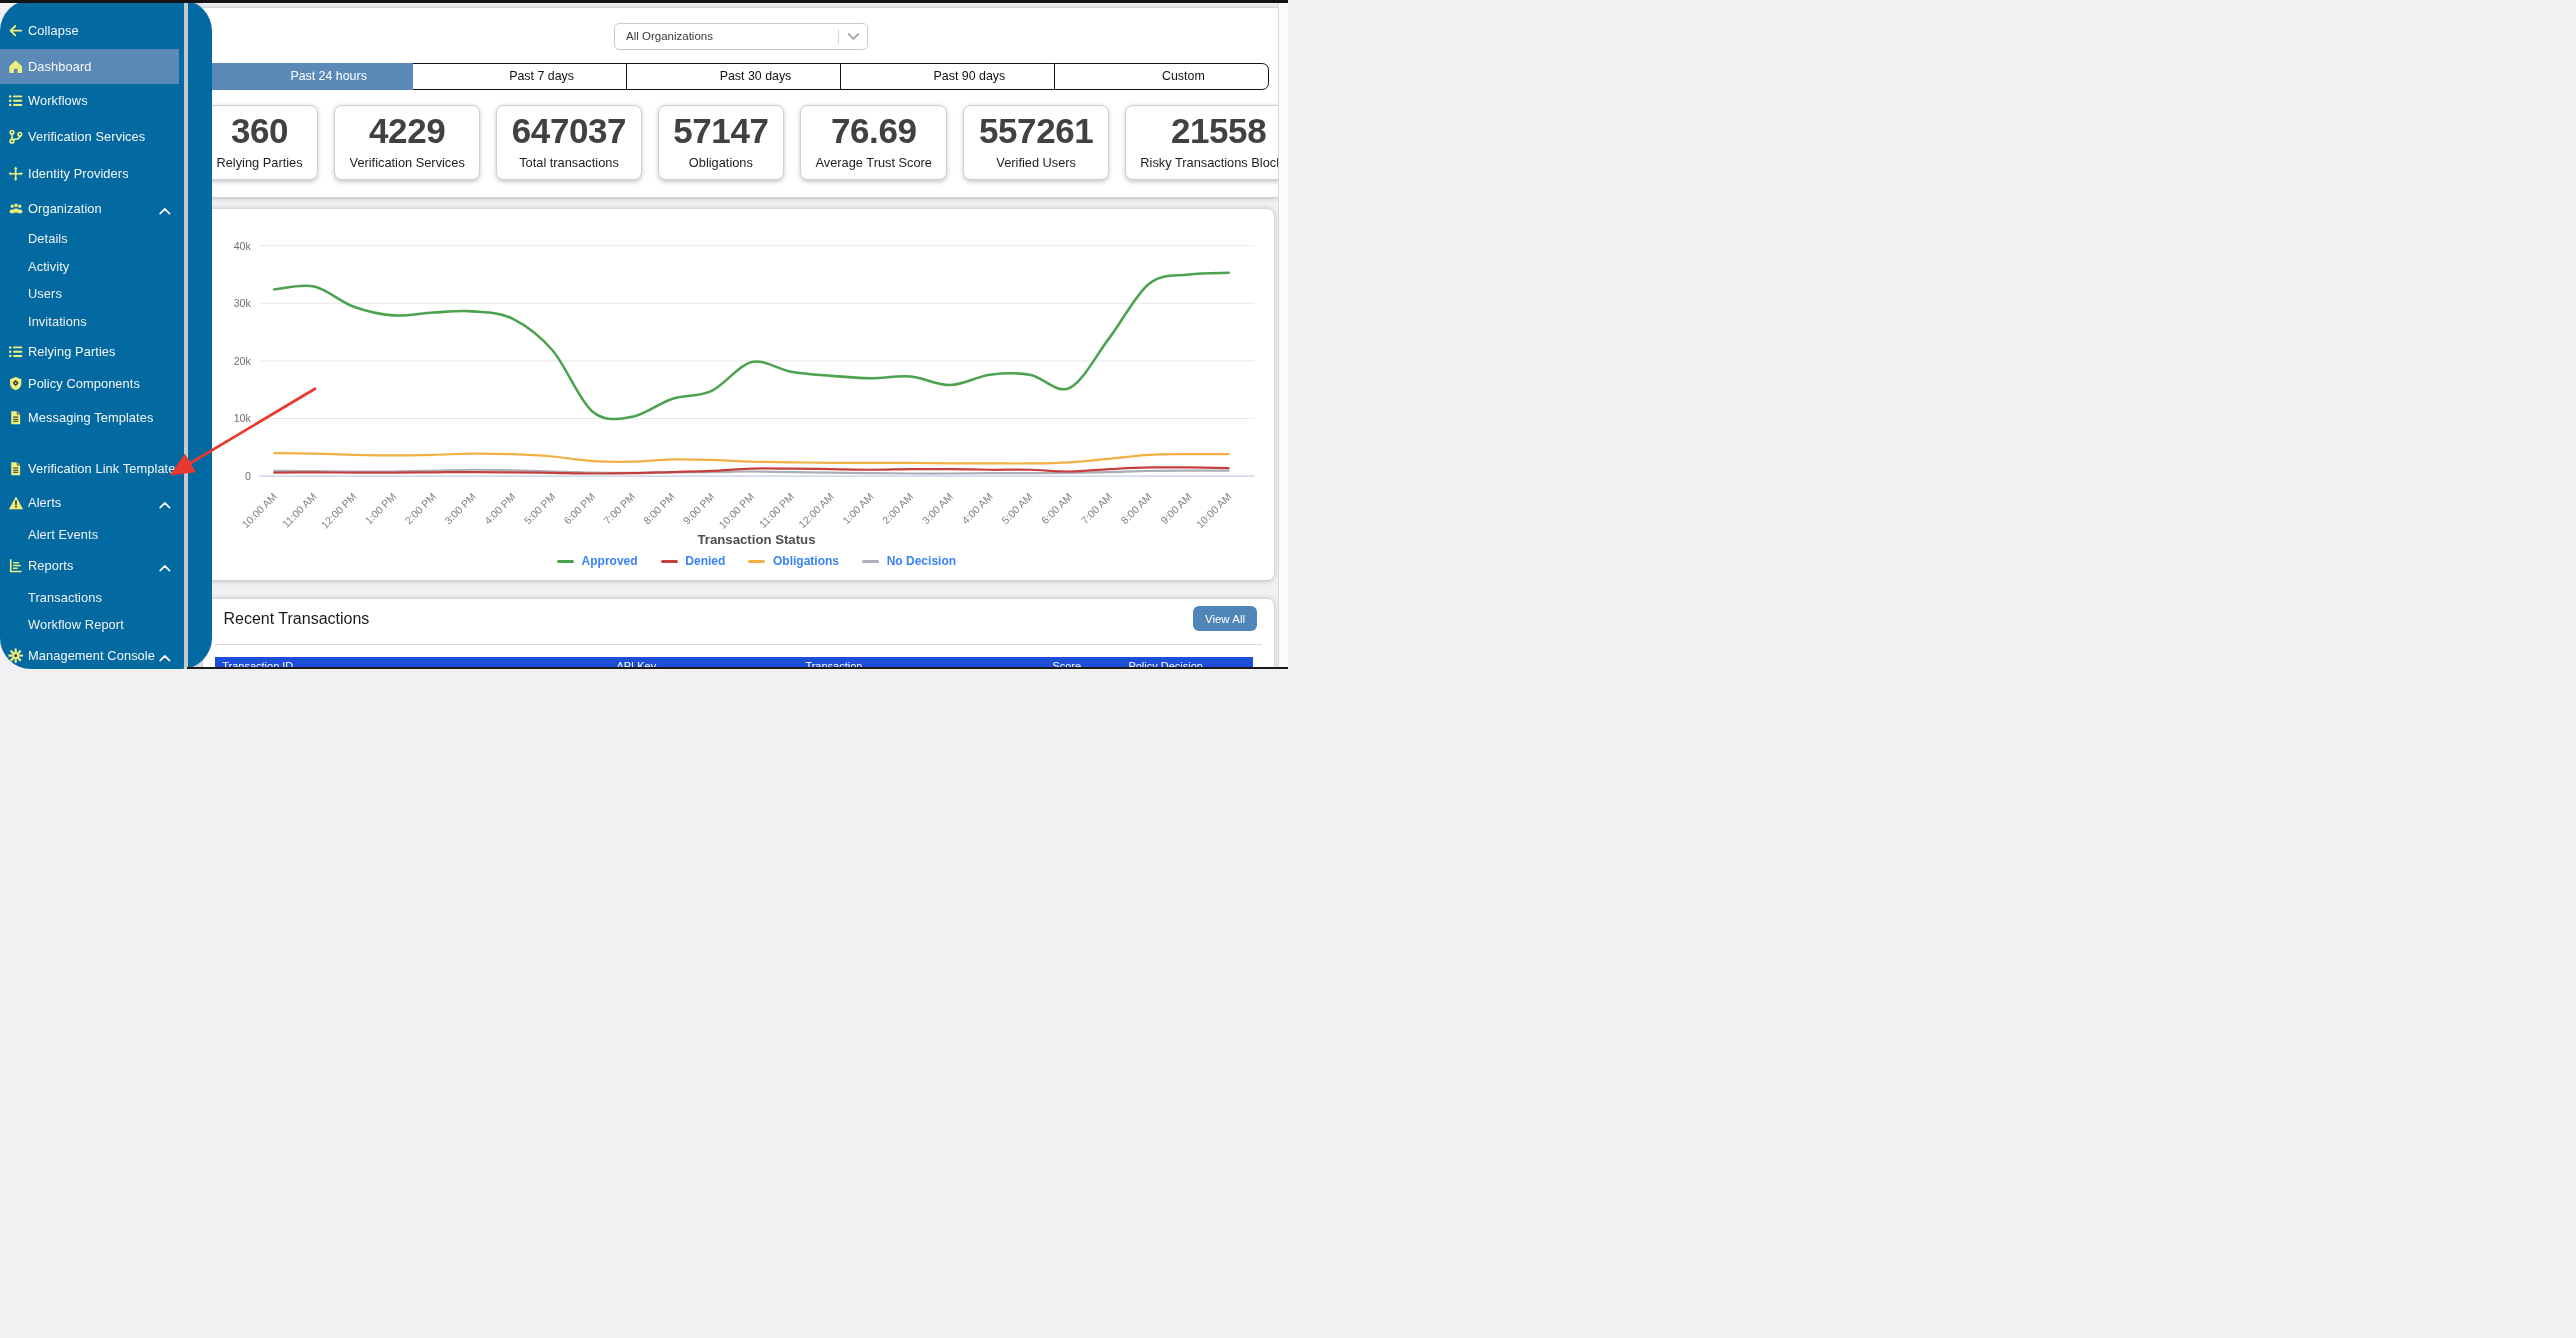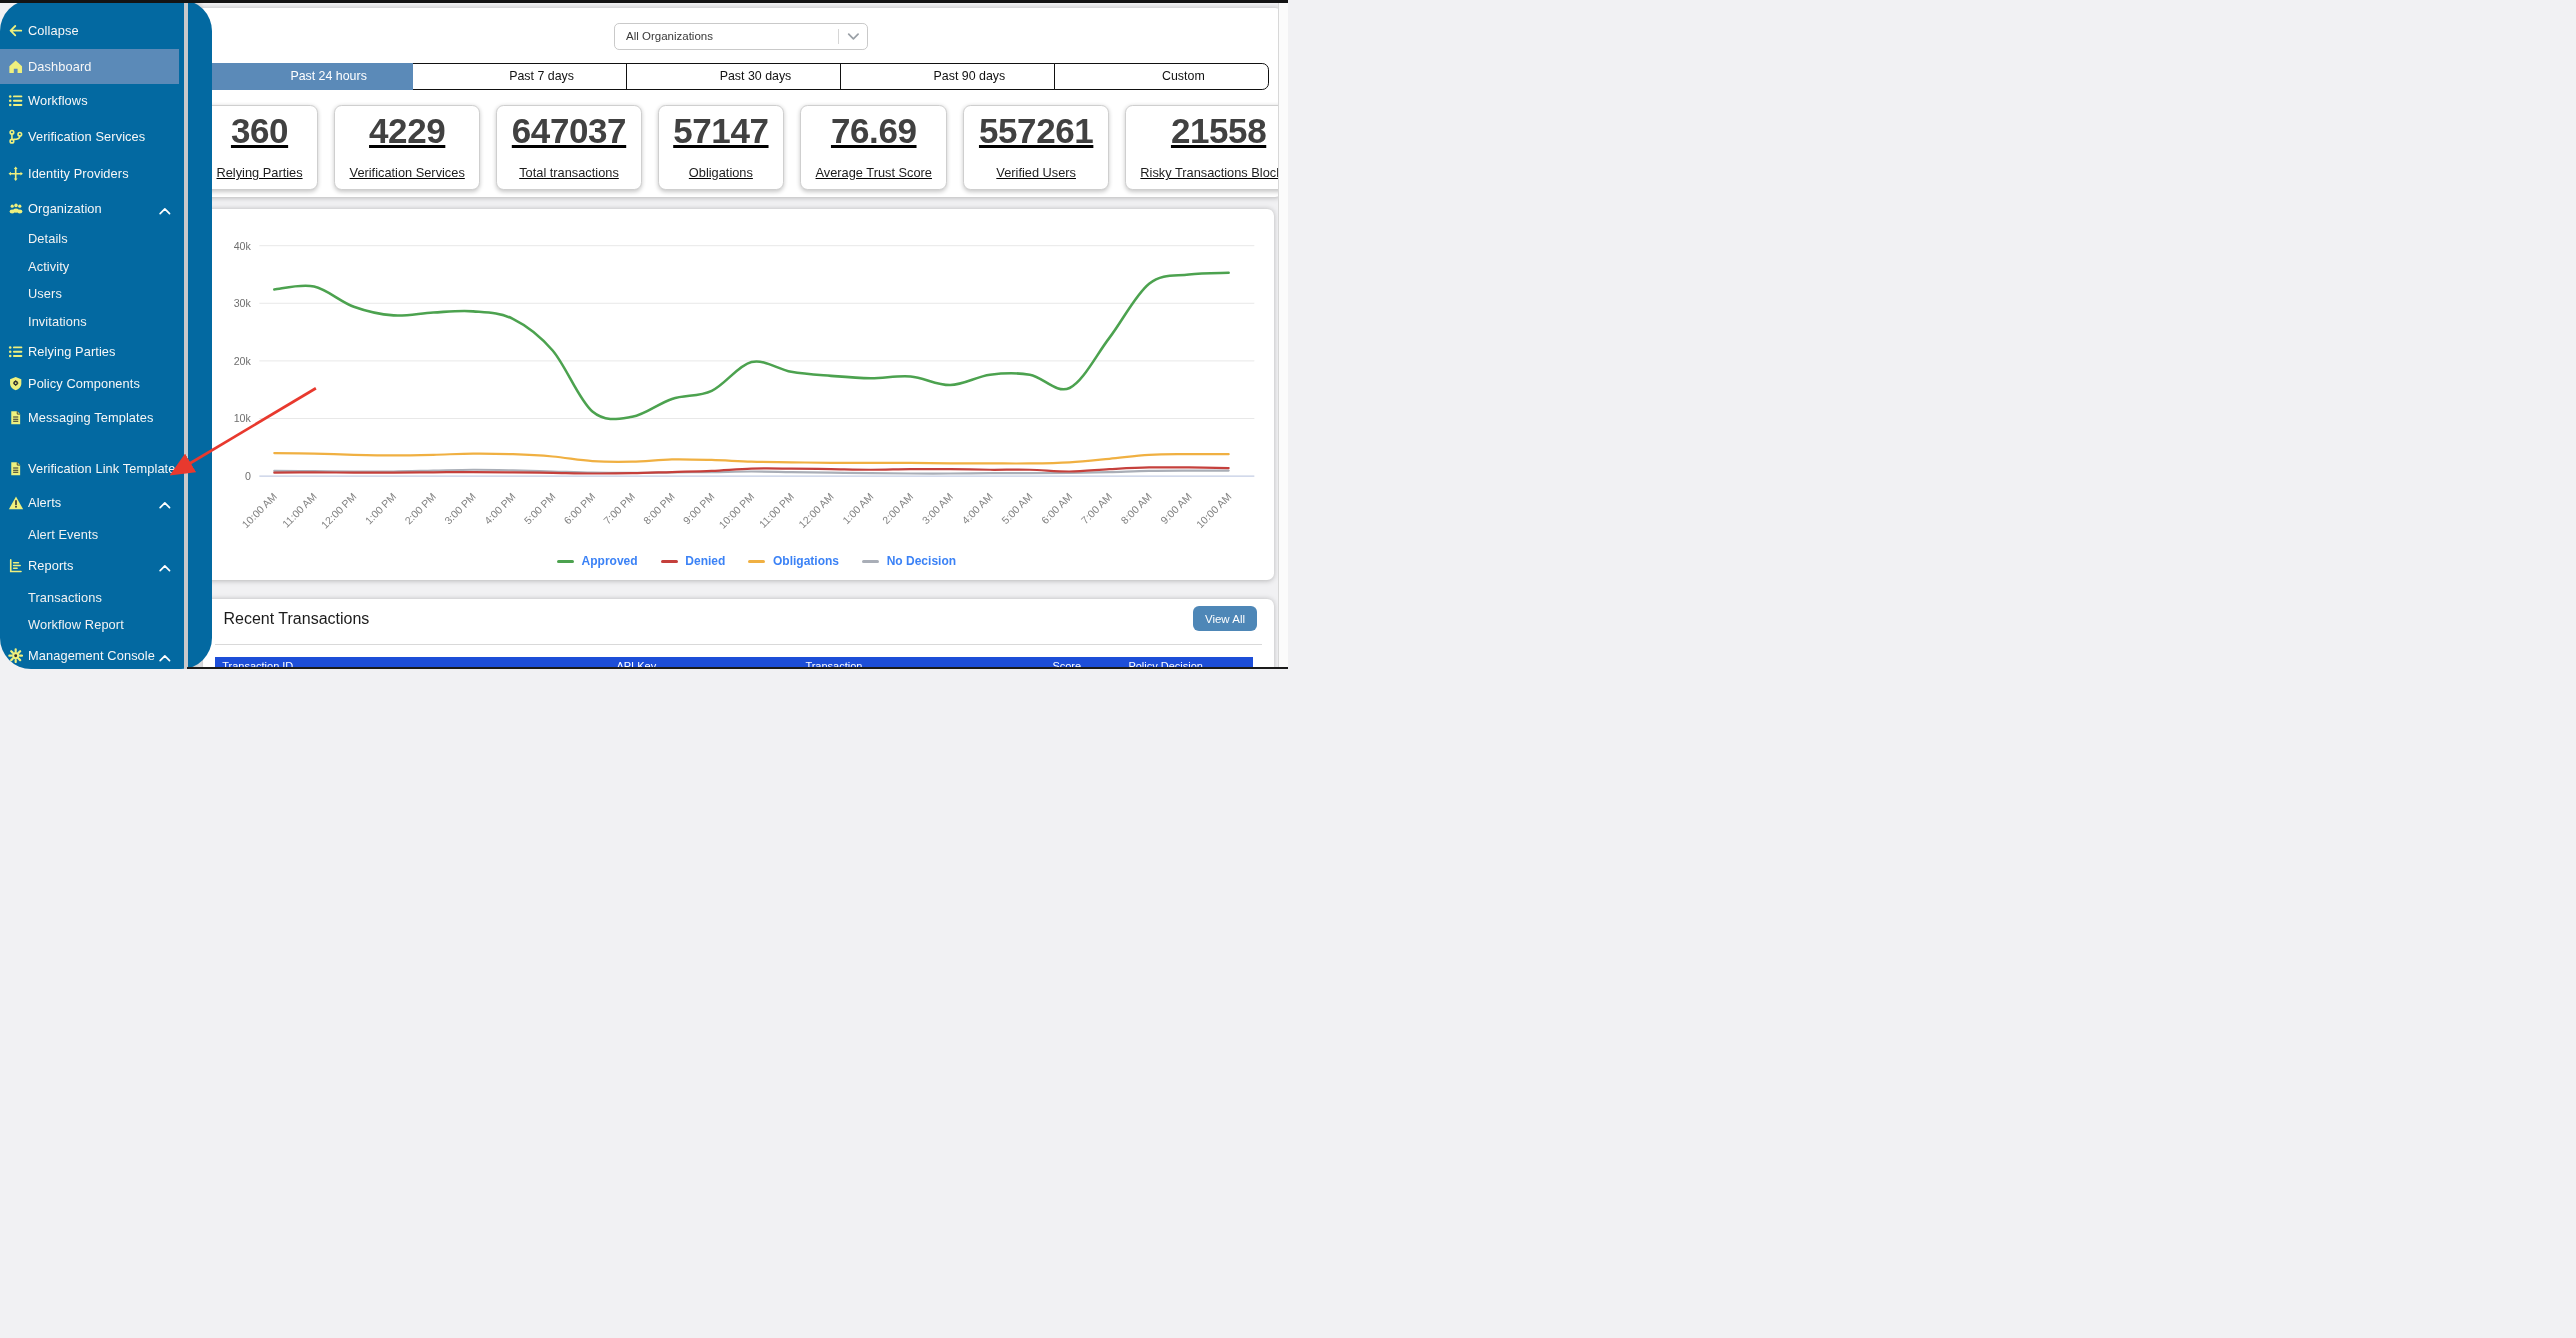--- a/index.html
+++ b/index.html
@@ -39,21 +39,21 @@
 
   
   .tabs { position:absolute; left:11px; top:55px; width:1069px; height:27px; display:flex; }
   .tab { flex:1; display:flex; align-items:center; justify-content:center; font-size:12.4px; color:#111;
          background:#fff; border:1.3px solid #111; margin-left:-1.3px; cursor:pointer;padding-left:44px; }
   .tab:first-child { margin-left:0; }
   .tab.selected { background:#5b8ab8; color:#fff; border:none; border-radius:6.8px 0 0 6.8px; z-index:2; }
   .tab:last-child { border-radius:0 6.8px 6.8px 0; }
 
   
-  .stats { position:absolute; left:12px; top:97px; width:1069px; height:85px; display:flex; gap:16px;text-decoration:underline; }
+  .stats { position:absolute; left:12px; top:97px; width:1069px; height:75px; display:flex; gap:16px; }
   .stat { background:#fff; border:0.9px solid #cfcfcf; border-radius:7.7px; box-shadow:0 1.7px 4.3px rgba(0,0,0,.22);
           padding:5.1px 14.5px 8.5px 14.5px; display:flex; flex-direction:column; align-items:center; justify-content:space-between; }
   .stat-value { font-size:35px; font-weight:600; color:#414141; letter-spacing:-0.4px; line-height:1.15; }
   .stat-label { font-size:12.8px; color:#1e1e1e; white-space:nowrap; }
 
   
   #chart-svg { position:absolute; left:0; top:0; }
   .chart-title { position:absolute; left:56px; top:323px; width:995px; text-align:center;
                  font-size:13.2px; font-weight:700; color:#4f4f4f; }
   .legend { position:absolute; left:56px; top:345px; width:995px; display:flex; justify-content:center;
@@ -379,20 +379,21 @@
         <text transform="translate(1019.5,338) rotate(-45)" text-anchor="end" font-size="12.3" fill="#828282">6:00 AM</text>
         <text transform="translate(1066.1,338) rotate(-45)" text-anchor="end" font-size="12.3" fill="#828282">7:00 AM</text>
         <text transform="translate(1112.7,338) rotate(-45)" text-anchor="end" font-size="12.3" fill="#828282">8:00 AM</text>
         <text transform="translate(1159.3,338) rotate(-45)" text-anchor="end" font-size="12.3" fill="#828282">9:00 AM</text>
         <text transform="translate(1205.9,338) rotate(-45)" text-anchor="end" font-size="12.3" fill="#828282">10:00 AM</text>
         <path d="M83.5 306.925C91.26666666666667 306.98125 114.56666666666666 307.15 130.1 307.2625C145.63333333333333 307.375 161.16666666666666 307.54375000000005 176.7 307.6C192.23333333333332 307.65625 207.76666666666668 307.76875 223.3 307.6C238.83333333333334 307.43125000000003 254.36666666666665 306.92499999999995 269.9 306.5875C285.4333333333333 306.25 300.96666666666664 305.63124999999997 316.5 305.575C332.03333333333336 305.51875 347.5666666666667 305.9125 363.1 306.25C378.6333333333333 306.5875 394.16666666666663 307.15000000000003 409.7 307.6C425.23333333333335 308.05 440.76666666666665 308.66875 456.3 308.95C471.83333333333337 309.23125 487.3666666666667 309.34375 502.90000000000003 309.2875C518.4333333333334 309.23125000000005 533.9666666666667 308.78125 549.5 308.6125C565.0333333333333 308.44375 580.5666666666667 308.44374999999997 596.1 308.275C611.6333333333333 308.10625 627.1666666666667 307.6 642.7 307.6C658.2333333333333 307.6 673.7666666666668 308.04999999999995 689.3000000000001 308.275C704.8333333333334 308.5 720.3666666666667 308.72499999999997 735.9 308.95C751.4333333333333 309.175 766.9666666666667 309.45625 782.5 309.625C798.0333333333333 309.79375 813.5666666666667 309.90625 829.1 309.9625C844.6333333333333 310.01874999999995 860.1666666666667 310.01874999999995 875.7 309.9625C891.2333333333333 309.90625 906.7666666666668 309.68125 922.3000000000001 309.625C937.8333333333334 309.56875 953.3666666666667 309.68125 968.9 309.625C984.4333333333333 309.56875 999.9666666666667 309.51250000000005 1015.5 309.2875C1031.0333333333333 309.0625 1046.5666666666666 308.66875 1062.1 308.275C1077.6333333333332 307.88124999999997 1093.1666666666667 307.20625 1108.7 306.925C1124.2333333333333 306.64375 1139.7666666666667 306.64374999999995 1155.3 306.5875C1170.8333333333333 306.53125 1194.1333333333334 306.5875 1201.9 306.5875" fill="none" stroke="#a9aeb7" stroke-width="2.6" stroke-linecap="round" stroke-linejoin="round"></path>
         <path d="M83.5 286C91.26666666666667 286.1125 114.56666666666666 286.33750000000003 130.1 286.675C145.63333333333333 287.0125 161.16666666666666 287.6875 176.7 288.025C192.23333333333332 288.36249999999995 207.76666666666668 288.7 223.3 288.7C238.83333333333334 288.7 254.36666666666665 288.36249999999995 269.9 288.025C285.4333333333333 287.6875 300.96666666666664 286.7875 316.5 286.675C332.03333333333336 286.5625 347.5666666666667 286.7875 363.1 287.35C378.6333333333333 287.9125 394.16666666666663 288.70000000000005 409.7 290.05C425.23333333333335 291.4 440.76666666666665 294.4375 456.3 295.45C471.83333333333337 296.4625 487.3666666666667 296.4625 502.90000000000003 296.125C518.4333333333334 295.7875 533.9666666666667 293.7625 549.5 293.425C565.0333333333333 293.08750000000003 580.5666666666667 293.65000000000003 596.1 294.1C611.6333333333333 294.55 627.1666666666667 295.675 642.7 296.125C658.2333333333333 296.575 673.7666666666668 296.575 689.3000000000001 296.8C704.8333333333334 297.02500000000003 720.3666666666667 297.3625 735.9 297.475C751.4333333333333 297.58750000000003 766.9666666666667 297.475 782.5 297.475C798.0333333333333 297.475 813.5666666666667 297.3625 829.1 297.475C844.6333333333333 297.58750000000003 860.1666666666667 298.03749999999997 875.7 298.15C891.2333333333333 298.2625 906.7666666666668 298.15 922.3000000000001 298.15C937.8333333333334 298.15 953.3666666666667 298.375 968.9 298.15C984.4333333333333 297.92499999999995 999.9666666666667 297.7 1015.5 296.8C1031.0333333333333 295.90000000000003 1046.5666666666666 294.2125 1062.1 292.75C1077.6333333333332 291.2875 1093.1666666666667 288.92499999999995 1108.7 288.025C1124.2333333333333 287.125 1139.7666666666667 287.46250000000003 1155.3 287.35C1170.8333333333333 287.2375 1194.1333333333334 287.35 1201.9 287.35" fill="none" stroke="#f0b042" stroke-width="2.6" stroke-linecap="round" stroke-linejoin="round"></path>
         <path d="M83.5 308.95C91.26666666666667 308.89375 114.56666666666666 308.6125 130.1 308.6125C145.63333333333333 308.6125 161.16666666666666 308.89375 176.7 308.95C192.23333333333332 309.00624999999997 207.76666666666668 309.00624999999997 223.3 308.95C238.83333333333334 308.89375 254.36666666666665 308.725 269.9 308.6125C285.4333333333333 308.5 300.96666666666664 308.275 316.5 308.275C332.03333333333336 308.275 347.5666666666667 308.44375 363.1 308.6125C378.6333333333333 308.78125 394.16666666666663 309.0625 409.7 309.2875C425.23333333333335 309.51250000000005 440.76666666666665 309.90625 456.3 309.9625C471.83333333333337 310.01874999999995 487.3666666666667 309.90625 502.90000000000003 309.625C518.4333333333334 309.34375 533.9666666666667 308.72499999999997 549.5 308.275C565.0333333333333 307.825 580.5666666666667 307.6 596.1 306.925C611.6333333333333 306.25 627.1666666666667 304.675 642.7 304.225C658.2333333333333 303.77500000000003 673.7666666666668 304.1125 689.3000000000001 304.225C704.8333333333334 304.33750000000003 720.3666666666667 304.67499999999995 735.9 304.9C751.4333333333333 305.125 766.9666666666667 305.575 782.5 305.575C798.0333333333333 305.575 813.5666666666667 305.0125 829.1 304.9C844.6333333333333 304.78749999999997 860.1666666666667 304.78749999999997 875.7 304.9C891.2333333333333 305.0125 906.7666666666668 305.4625 922.3000000000001 305.575C937.8333333333334 305.6875 953.3666666666667 305.23749999999995 968.9 305.575C984.4333333333333 305.9125 999.9666666666667 307.71250000000003 1015.5 307.6C1031.0333333333333 307.4875 1046.5666666666666 305.6875 1062.1 304.9C1077.6333333333332 304.11249999999995 1093.1666666666667 303.2125 1108.7 302.875C1124.2333333333333 302.5375 1139.7666666666667 302.7625 1155.3 302.875C1170.8333333333333 302.9875 1194.1333333333334 303.4375 1201.9 303.55" fill="none" stroke="#c5403c" stroke-width="2.6" stroke-linecap="round" stroke-linejoin="round"></path>
         <path d="M83.5 94.29999999999998C91.26666666666667 93.73749999999998 114.56666666666666 87.55000000000001 130.1 90.92500000000001C145.63333333333333 94.30000000000001 161.16666666666666 108.92500000000001 176.7 114.55000000000001C192.23333333333332 120.17500000000001 207.76666666666668 123.55000000000001 223.3 124.67500000000001C238.83333333333334 125.80000000000001 254.36666666666665 122.0875 269.9 121.30000000000001C285.4333333333333 120.51250000000002 300.96666666666664 118.71250000000002 316.5 119.95000000000002C332.03333333333336 121.18750000000001 347.5666666666667 121.075 363.1 128.725C378.6333333333333 136.375 394.16666666666663 147.7375 409.7 165.85C425.23333333333335 183.96249999999998 440.76666666666665 224.46249999999998 456.3 237.39999999999998C471.83333333333337 250.33749999999998 487.3666666666667 245.95 502.90000000000003 243.475C518.4333333333334 241 533.9666666666667 227.6125 549.5 222.55C565.0333333333333 217.4875 580.5666666666667 220.3 596.1 213.1C611.6333333333333 205.89999999999998 627.1666666666667 183.0625 642.7 179.35C658.2333333333333 175.6375 673.7666666666668 188.125 689.3000000000001 190.825C704.8333333333334 193.52499999999998 720.3666666666667 194.3125 735.9 195.55C751.4333333333333 196.78750000000002 766.9666666666667 198.1375 782.5 198.25C798.0333333333333 198.3625 813.5666666666667 194.875 829.1 196.225C844.6333333333333 197.575 860.1666666666667 206.6875 875.7 206.35C891.2333333333333 206.0125 906.7666666666668 196.225 922.3000000000001 194.2C937.8333333333334 192.17499999999998 953.3666666666667 191.61249999999998 968.9 194.2C984.4333333333333 196.7875 999.9666666666667 216.92499999999998 1015.5 209.725C1031.0333333333333 202.525 1046.5666666666666 171.3625 1062.1 151C1077.6333333333332 130.6375 1093.1666666666667 99.92500000000001 1108.7 87.55000000000001C1124.2333333333333 75.17500000000001 1139.7666666666667 78.8875 1155.3 76.75C1170.8333333333333 74.6125 1194.1333333333334 75.06250000000001 1201.9 74.72500000000002" fill="none" stroke="#4ca24f" stroke-width="3" stroke-linecap="round" stroke-linejoin="round"></path>
       </svg>
+    <div class="chart-title">Transaction Status</div>
     <div class="legend">
       <span class="lg-item">
         <span class="lg-dash" style="background: rgb(76, 162, 79);"></span>
         <span class="lg-label">Approved</span>
       </span>
       <span class="lg-item">
         <span class="lg-dash" style="background: rgb(197, 64, 60);"></span>
         <span class="lg-label">Denied</span>
       </span>
       <span class="lg-item">

